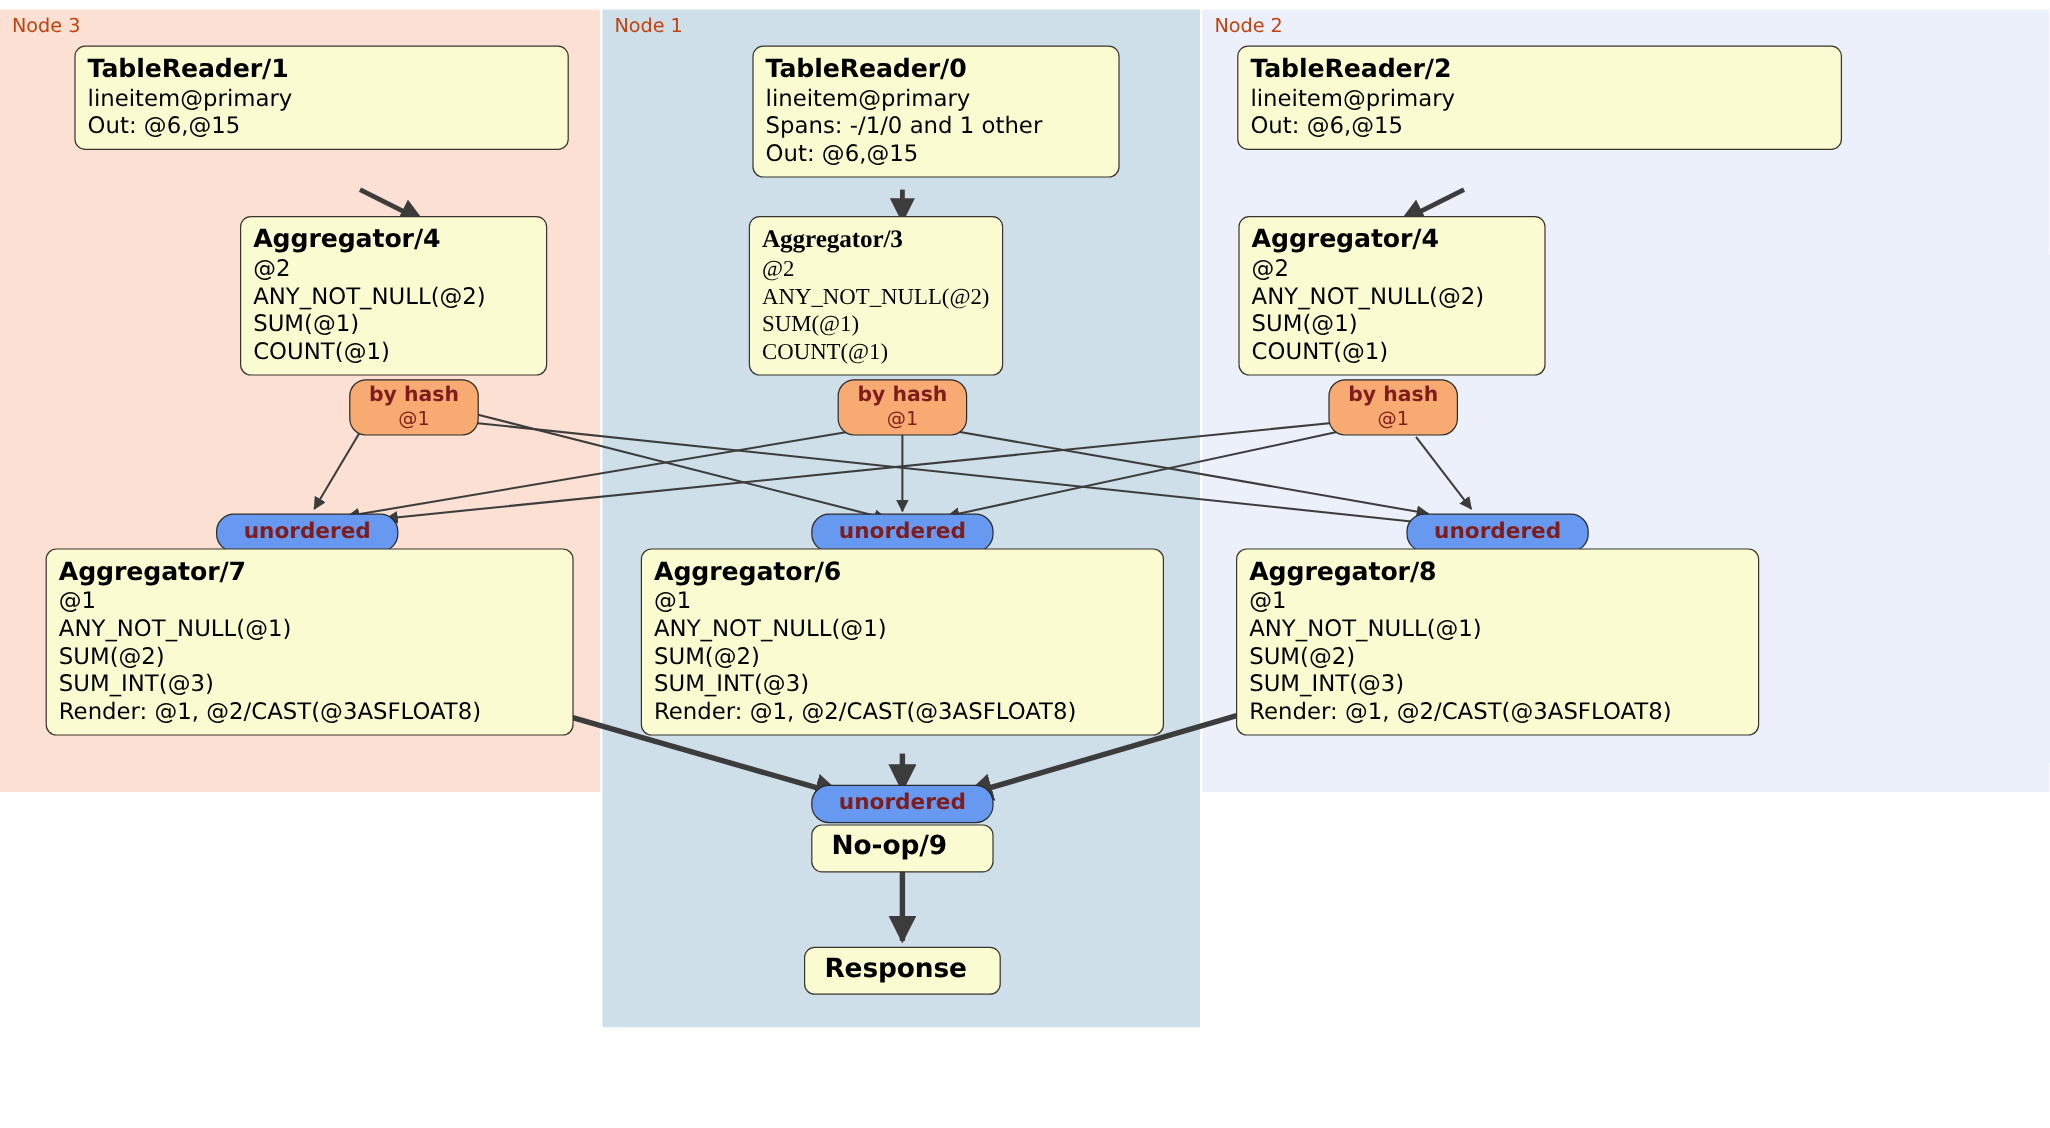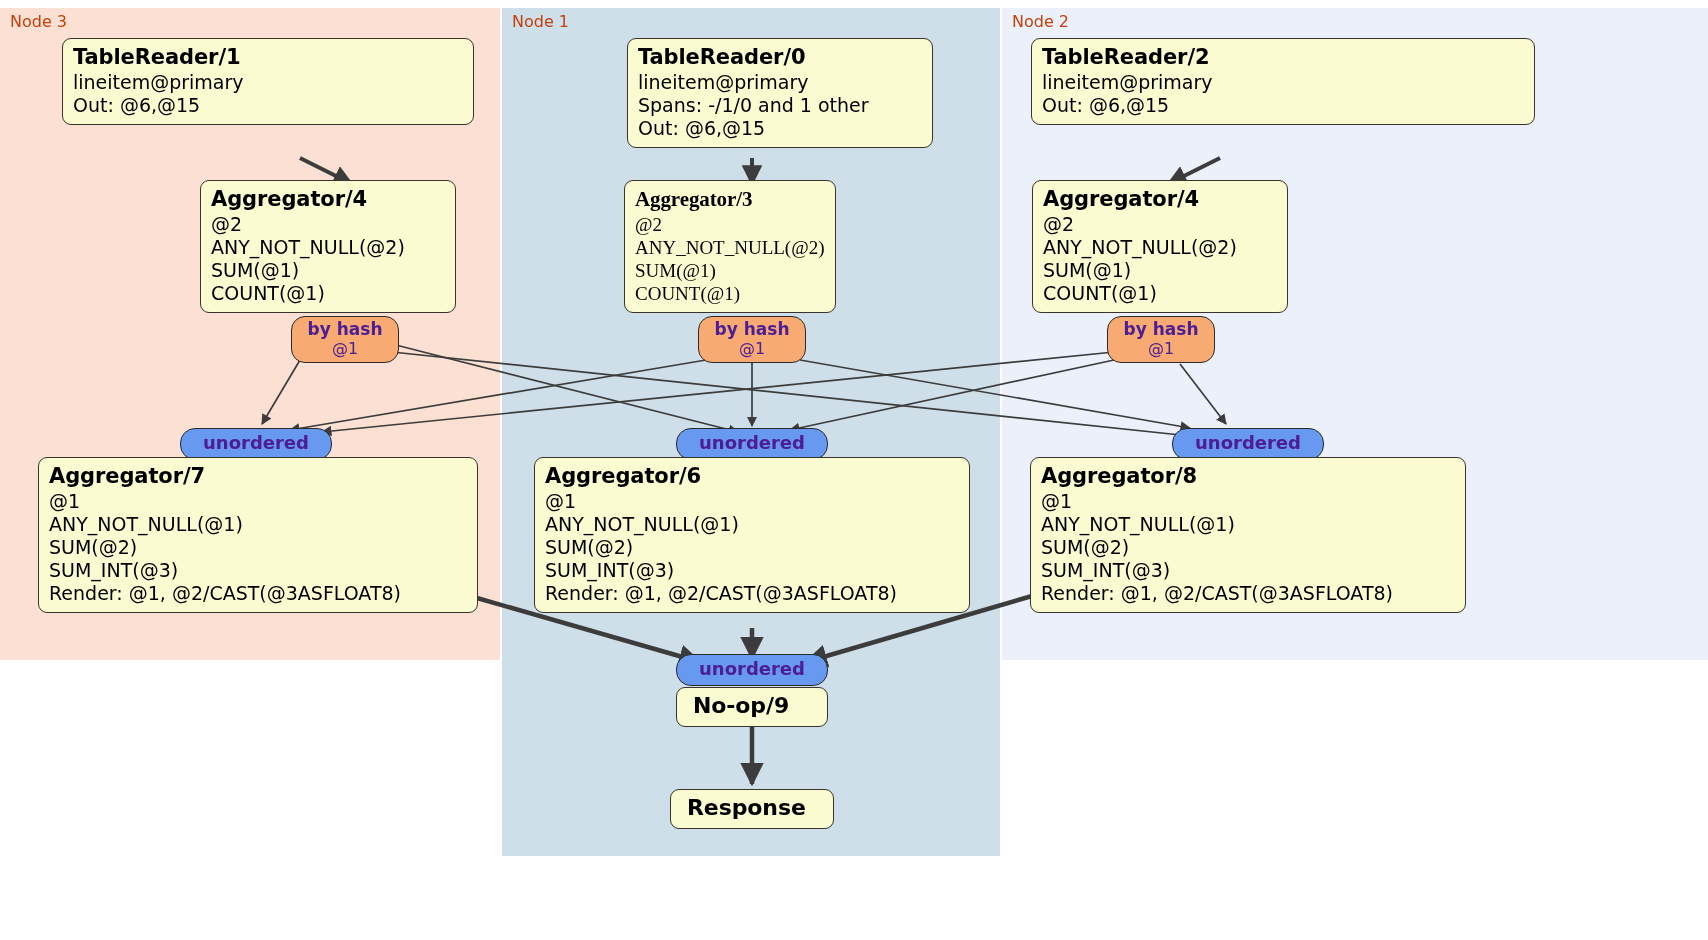--- a/index.html
+++ b/index.html
@@ -67,21 +67,21 @@
     font-size: 22px;
   }
   
   .pill {
     position: absolute;
     box-sizing: border-box;
     border: 1.6px solid #2a2a2a;
     border-radius: 16px;
     text-align: center;
     line-height: 1.15;
-    color: #4c1d95;
+    color: #7f1d1d;
     padding: 3px 12px 4px 12px;
   }
   .pill .plabel {
     font-weight: bold;
     font-size: 17px;
     white-space: nowrap;
   }
   .pill .psub {
     font-size: 16px;
     white-space: nowrap;

